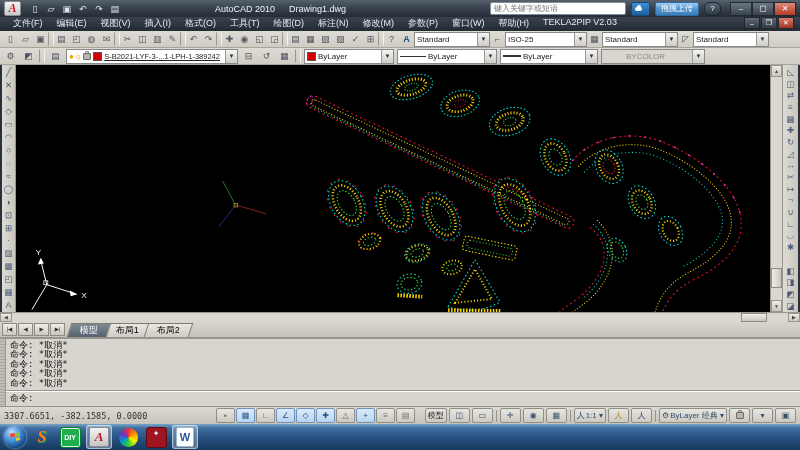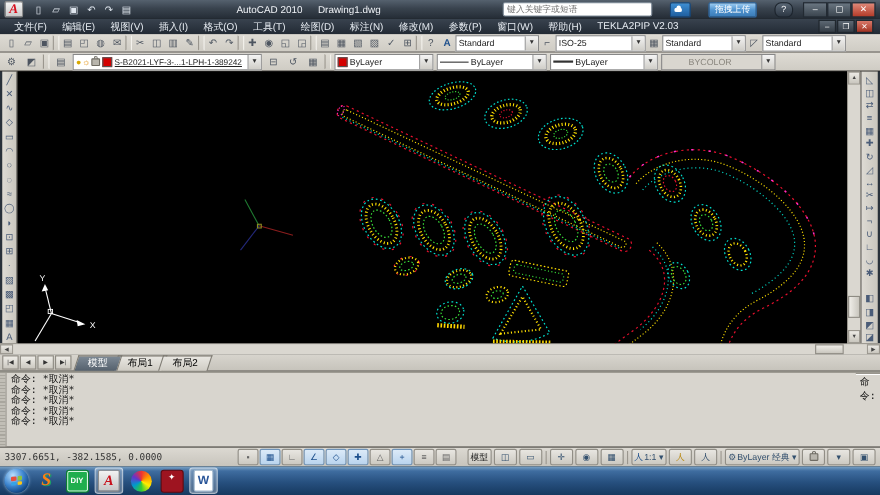--- a/index.html
+++ b/index.html
@@ -8,38 +8,38 @@
   
   #titlebar{height:17px;flex:0 0 17px;display:flex;align-items:center;gap:3px;padding:0 4px;
     background:linear-gradient(#55616e,#39434e 45%,#242c35);color:#e8ecf0;font-size:9px;}
   .acad-logo{width:15px;height:13px;display:flex;align-items:center;justify-content:center;
     font:italic bold 12px "Liberation Serif",serif;color:#d6101f;background:linear-gradient(#f4f4f4,#c9c9c9);
     border-radius:2px;border:1px solid #8c8c8c;}
   .qat{display:flex;gap:2px;margin-left:4px;}
   .qat-btn{width:14px;height:12px;display:flex;align-items:center;justify-content:center;font-size:9px;
     color:#dfe6ee;border-radius:2px;}
   .title-text{margin-left:90px;display:flex;gap:14px;font-size:9px;color:#f0f3f7;white-space:nowrap;}
-  #search-wrap{margin-left:auto;display:flex;align-items:center;gap:16px;}
+  #search-wrap{margin-left:auto;display:flex;align-items:center;gap:5px;}
   #search-input{width:128px;height:11px;font-size:8px;border:1px solid #7e8b98;border-radius:2px;
     padding:0 3px;color:#777;background:#fff;font-family:"Liberation Sans",sans-serif;}
   .cloud-btn{width:17px;height:12px;background:linear-gradient(#3e8fd4,#1f5e9e);border-radius:2px;
     border:1px solid #16497e;position:relative;}
   .cloud-btn i{position:absolute;left:3px;top:4px;width:7px;height:4px;background:#fff;border-radius:4px;}
   .cloud-btn i:before{content:"";position:absolute;left:2px;top:-2px;width:4px;height:4px;background:#fff;border-radius:50%;}
   .upload-btn{height:12px;padding:0 5px;font-size:8px;color:#fff;display:flex;align-items:center;
     background:linear-gradient(#9ecdf2,#4f93cf 50%,#3a7cb8);border:1px solid #2f6aa5;border-radius:2px;}
   .help-btn{width:15px;height:12px;border-radius:6px;background:linear-gradient(#5a6775,#2c3642);
     border:1px solid #1d252e;color:#fff;font-size:8px;display:flex;align-items:center;justify-content:center;}
   .win-ctrls{display:flex;margin-left:6px;}
   .win-btn{width:20px;height:12px;display:flex;align-items:center;justify-content:center;font-size:8px;
     color:#fff;background:linear-gradient(#6a7681,#3a444e);border:1px solid #222a32;}
   .win-btn.close{background:linear-gradient(#e08a7a,#b33a28);}
   
   #menubar{height:14px;flex:0 0 14px;background:linear-gradient(#39434f,#222a34);display:flex;
-    align-items:center;padding:0 6px;color:#e6ebf1;font-size:9px;}
+    padding:0 6px;color:#e6ebf1;font-size:9px;}
   #menu-items{display:flex;}
   .menu-item{padding:0 7px;white-space:nowrap;}
   .doc-ctrls{margin-left:auto;display:flex;gap:1px;}
   .doc-btn{width:14px;height:10px;font-size:7px;display:flex;align-items:center;justify-content:center;
     color:#fff;background:linear-gradient(#5d6873,#333c45);border:1px solid #20272e;}
   .doc-btn.close{background:linear-gradient(#d9796a,#a23322);}
   
   .toolbar{background:linear-gradient(#dedbd4,#cfccc4);display:flex;align-items:center;
     border-bottom:1px solid #a7a49c;font-size:8.5px;color:#222;}
   #toolbar1{height:16px;flex:0 0 16px;padding:0 3px;}
@@ -85,21 +85,21 @@
   .tab-nav{display:flex;gap:1px;margin-right:4px;margin-bottom:1px;}
   .tab-nav-btn{width:13px;height:11px;background:linear-gradient(#efede8,#cbc8c0);border:1px solid #8e8b83;
     font-size:5.5px;display:flex;align-items:center;justify-content:center;color:#333;}
   .tab{padding:0 10px;height:13px;display:flex;align-items:center;border:1px solid #7e7b73;border-bottom:none;
     background:linear-gradient(#e9e7e2,#cfccc4);transform:skewX(-18deg);margin-right:-4px;}
   .tab>span{transform:skewX(18deg);}
   .tab.active{background:linear-gradient(#7d8995,#55616d);color:#fff;z-index:2;}
   
   #cmd{flex:0 0 67px;background:#d8d5ce;display:flex;border-top:1px solid #98958d;}
   #cmd-grip{width:5px;flex:0 0 5px;background:repeating-linear-gradient(#c1beb6 0 2px,#a9a69e 2px 3px);border-right:1px solid #98958d;}
-  #cmd-main{flex:1;display:flex;flex-direction:row;font-family:"DejaVu Sans Mono",monospace;font-size:9px;color:#111;gap:35px;}
+  #cmd-main{flex:1;display:flex;flex-direction:column;font-family:"DejaVu Sans Mono",monospace;font-size:9px;color:#111;}
   #cmd-history{flex:1;padding:2px 4px;line-height:9.5px;overflow:hidden;}
   #cmd-prompt{flex:0 0 13px;border-top:1px solid #98958d;box-shadow:0 1px 0 #fff inset;padding:1px 4px;}
   
   #statusbar{height:17px;flex:0 0 17px;background:linear-gradient(#dcd9d2,#c7c4bc);display:flex;align-items:center;
     font-size:8.5px;color:#333;padding:0 4px;gap:2px;border-top:1px solid #98958d;justify-content:center;}
   #coords{font-family:"DejaVu Sans Mono",monospace;font-size:8.5px;width:170px;color:#333;}
   .toggles{display:flex;gap:1px;margin-left:40px;}
   .tog{width:17px;height:13px;display:flex;align-items:center;justify-content:center;font-size:8px;color:#666;
     background:linear-gradient(#e8e6e1,#ccc9c1);border:1px solid #918e86;border-radius:2px;}
   .tog.on{color:#1d4f8c;background:linear-gradient(#dceaf8,#b9d4ee);border-color:#6f93b8;}

